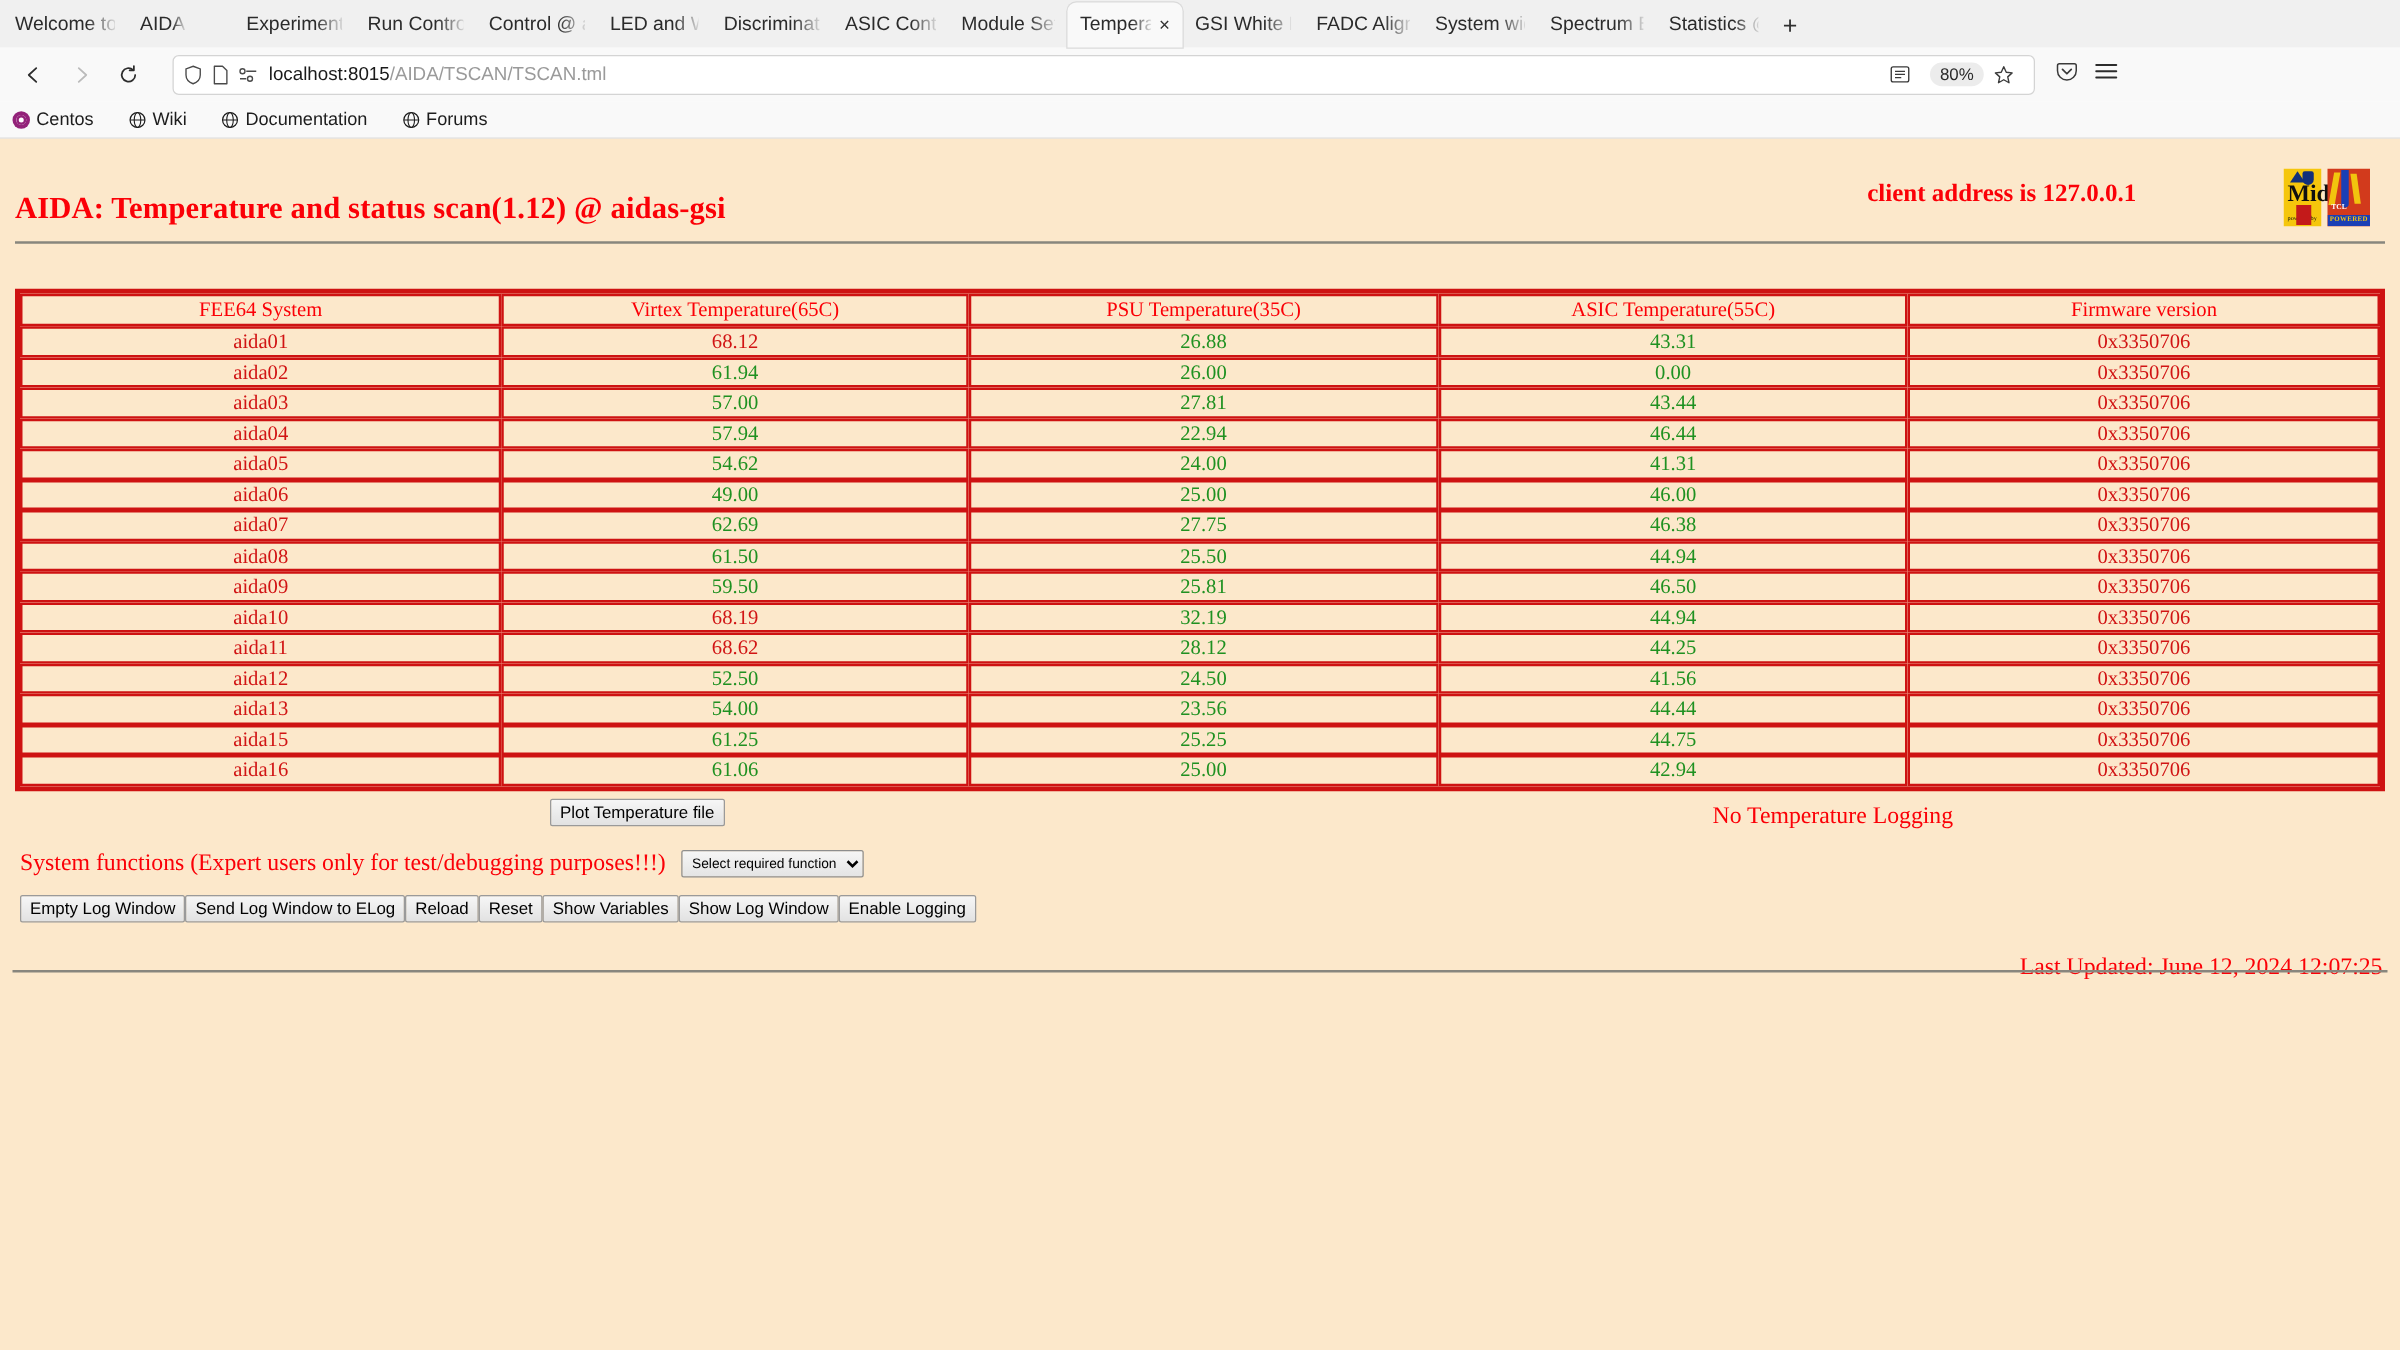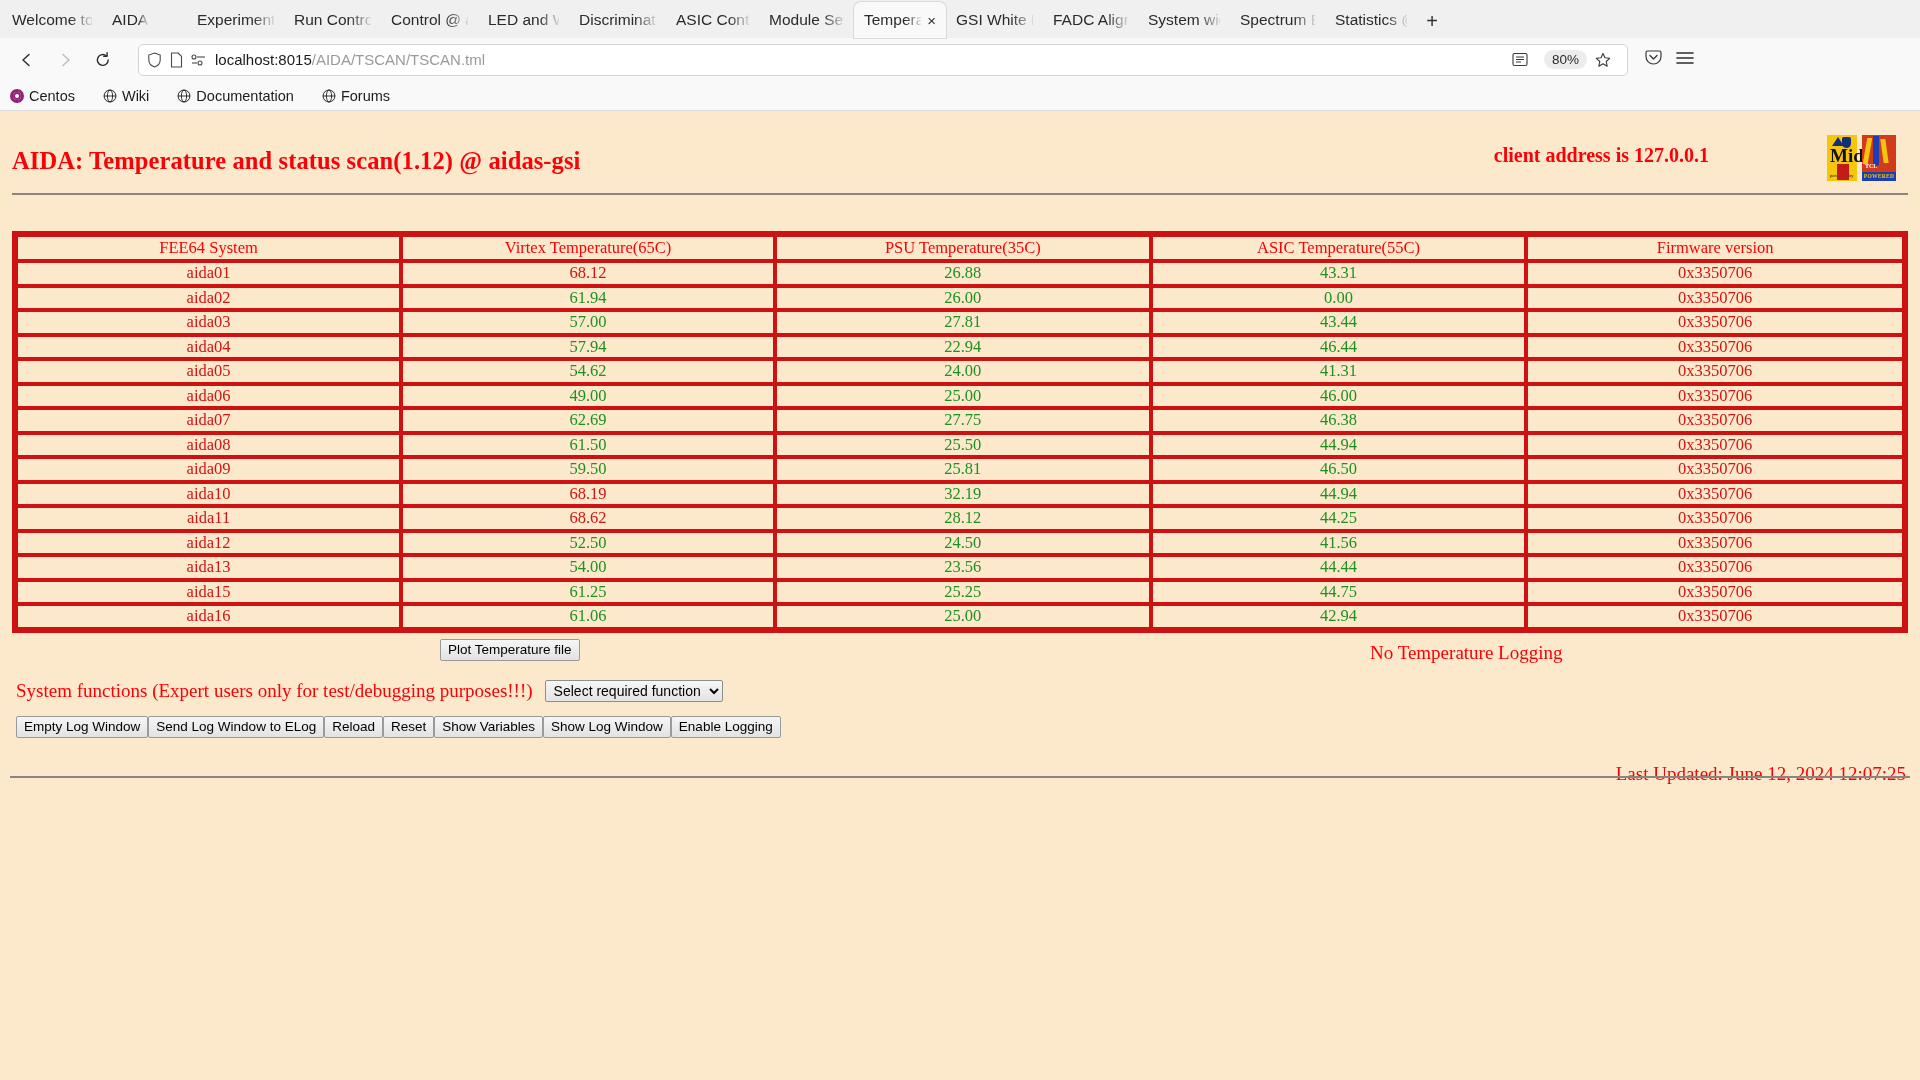--- a/index.html
+++ b/index.html
@@ -138,21 +138,21 @@
   .page {
     flex: 1 1 auto;
     background: #FCE8CB;
     position: relative;
     font-family: "Liberation Serif", serif;
     overflow: hidden;
   }
   .page-inner { padding: 0 10px; }
 
   .hdrrow {
-    display: flex; align-items: center; justify-content: space-between;
+    display: flex; align-items: flex-end; justify-content: space-between;
     padding-top: 30px;
   }
   .title {
     font-family: "Liberation Serif", serif;
     font-size: 24.5px; font-weight: bold; color: #FB0007;
     letter-spacing: 0.1px;
     padding-left: 2px;
   }
   .hdr-right { display: flex; align-items: flex-start; gap: 0; }
   .clientaddr {
@@ -243,21 +243,21 @@
   .plotbtn-pos { position: absolute; left: 430px; top: 0; }
   .nolog {
     position: absolute; left: 1360px; top: 3px;
     font-family: "Liberation Serif", serif;
     font-size: 19px; color: #FB0007; white-space: nowrap;
   }
   .sysrow { display: flex; align-items: center; gap: 12px; margin-top: 11px; padding-left: 6px; }
   .systext { font-family: "Liberation Serif", serif; font-size: 19px; color: #FB0007; white-space: nowrap; }
   select.fnsel {
     font-family: "Liberation Sans", sans-serif;
-    font-size: 14px;
+    font-size: 11px;
     background: linear-gradient(#f6f6f6, #e4e4e4);
     border: 1px solid #8e8e8e;
     border-radius: 2px;
     padding: 1px 4px;
     height: 22px;
     color: #000;
   }
   .btnrow { display: flex; gap: 0; margin-top: 14px; padding-left: 6px; }
 
   .lastupd {

